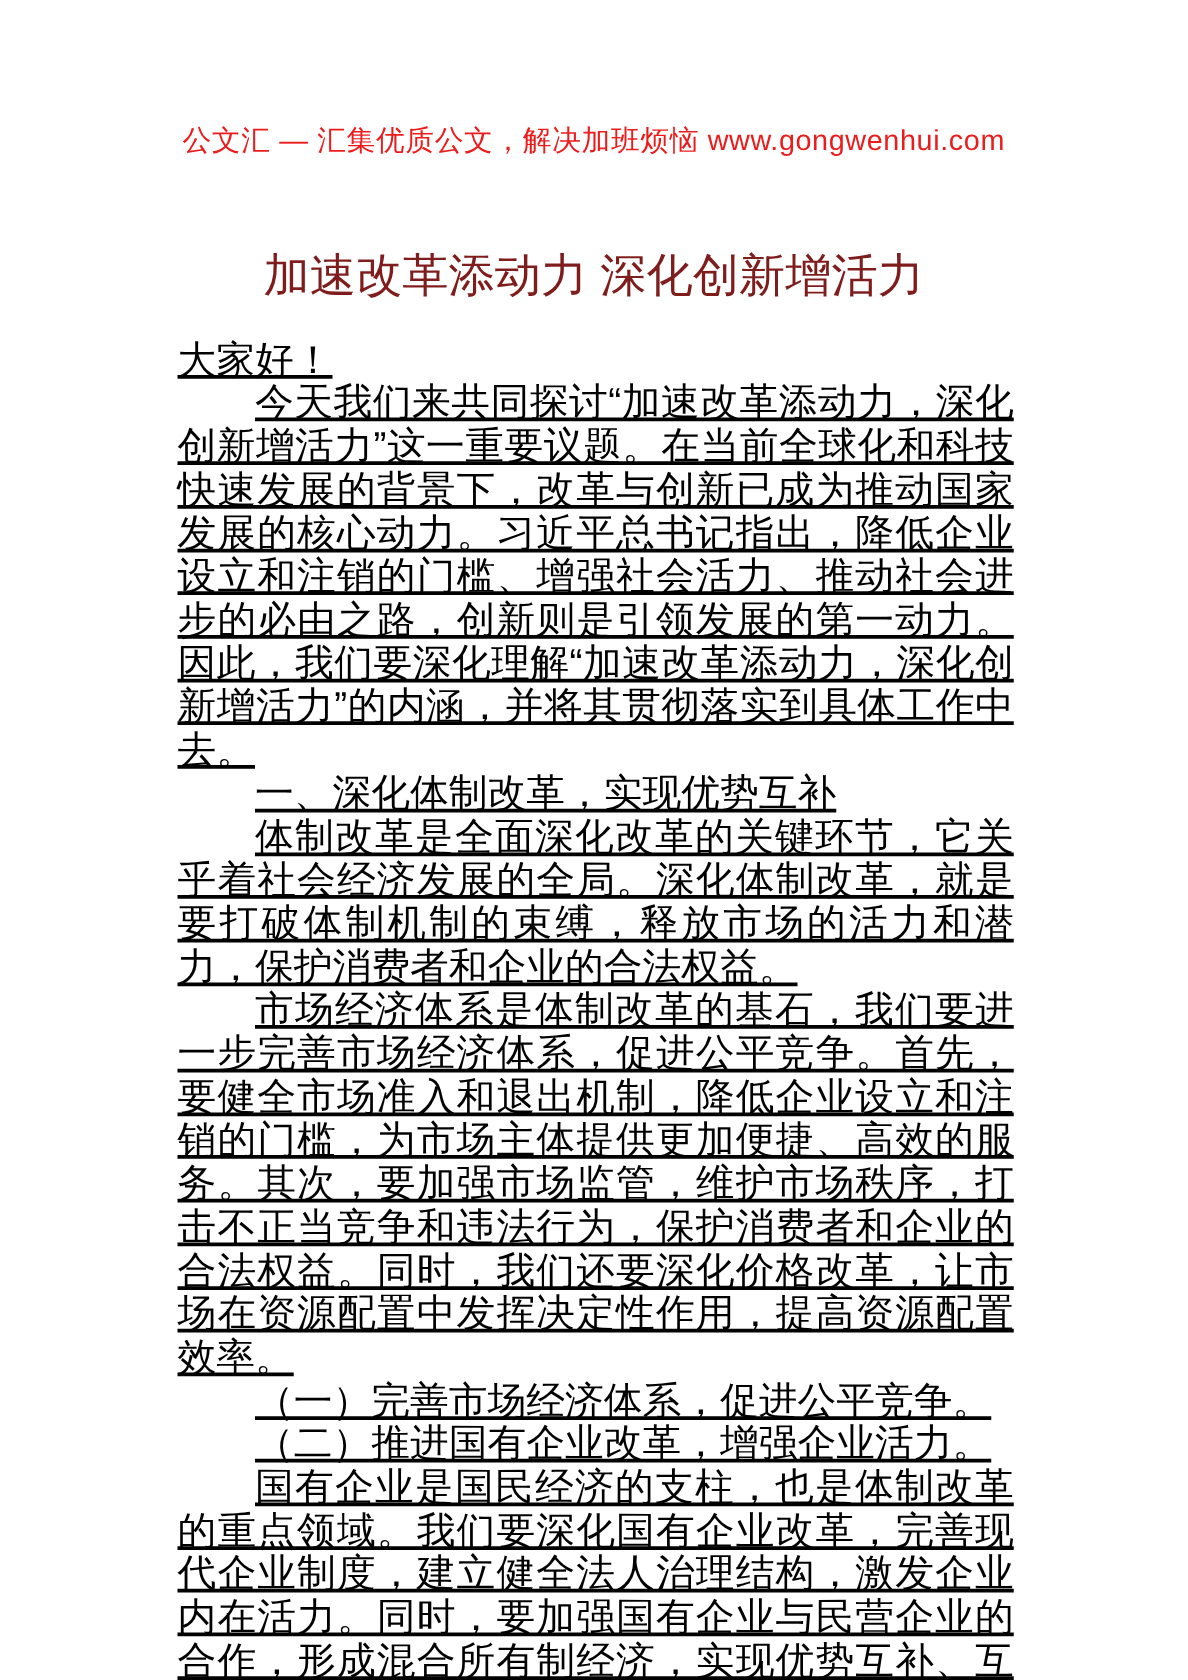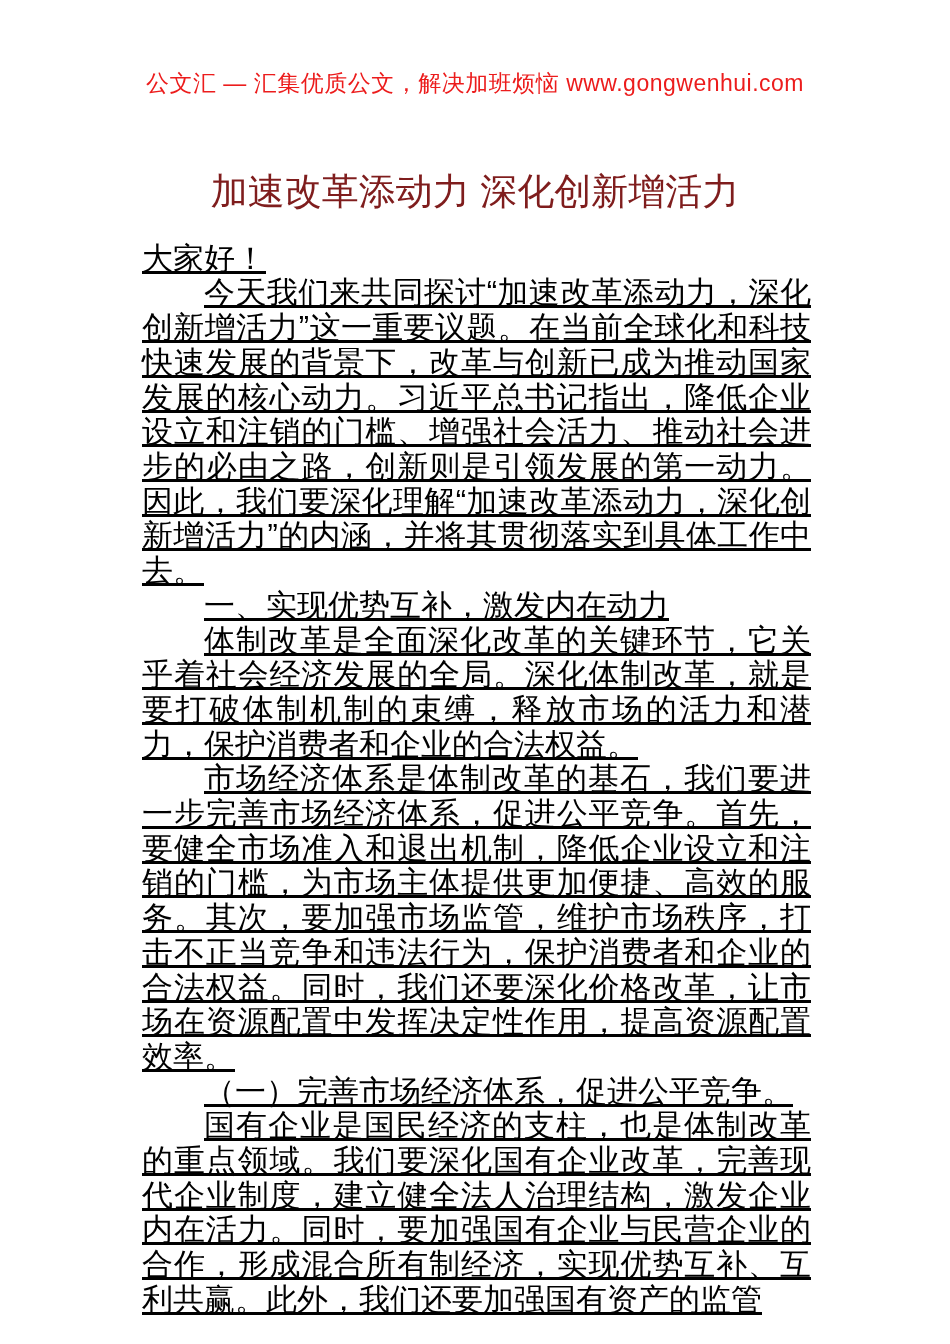--- a/index.html
+++ b/index.html
@@ -9,21 +9,21 @@
   }
   .page {
     position: relative;
     width: 950px;
     height: 1344px;
     background: #ffffff;
     overflow: hidden;
     font-family: "Liberation Sans", "DejaVu Sans", sans-serif;
   }
   .watermark {
-    padding-top: 69px;
+    padding-top: 98px;
     text-align: center;
     font-size: 23px;
     line-height: 28px;
     color: #ec1c1c;
     letter-spacing: 0.5px;
     white-space: nowrap;
   }
   .doc-title {
     margin-top: 70px;
     text-align: center;
@@ -55,20 +55,21 @@
 
 <div class="page" style="background: rgb(255, 255, 255);">
 
   <div class="watermark" style="color: rgb(236, 28, 28);">公文汇 — 汇集优质公文，解决加班烦恼 www.gongwenhui.com</div>
 
   <h1 class="doc-title">加速改革添动力 深化创新增活力</h1>
 
   <div class="doc-body" style="color: rgb(0, 0, 0);">
     <p class="no-indent">大家好！</p>
     <p>今天我们来共同探讨“加速改革添动力，深化创新增活力”这一重要议题。在当前全球化和科技快速发展的背景下，改革与创新已成为推动国家发展的核心动力。习近平总书记指出，降低企业设立和注销的门槛、增强社会活力、推动社会进步的必由之路，创新则是引领发展的第一动力。因此，我们要深化理解“加速改革添动力，深化创新增活力”的内涵，并将其贯彻落实到具体工作中去。</p>
-    <p>一、实现优势互补，激发内在动力</p>
+    <p>一、深化体制改革，实现优势互补</p>
     <p>体制改革是全面深化改革的关键环节，它关乎着社会经济发展的全局。深化体制改革，就是要打破体制机制的束缚，释放市场的活力和潜力，保护消费者和企业的合法权益。</p>
     <p>市场经济体系是体制改革的基石，我们要进一步完善市场经济体系，促进公平竞争。首先，要健全市场准入和退出机制，降低企业设立和注销的门槛，为市场主体提供更加便捷、高效的服务。其次，要加强市场监管，维护市场秩序，打击不正当竞争和违法行为，保护消费者和企业的合法权益。同时，我们还要深化价格改革，让市场在资源配置中发挥决定性作用，提高资源配置效率。</p>
     <p>（一）完善市场经济体系，促进公平竞争。</p>
+    <p>（二）推进国有企业改革，增强企业活力。</p>
     <p>国有企业是国民经济的支柱，也是体制改革的重点领域。我们要深化国有企业改革，完善现代企业制度，建立健全法人治理结构，激发企业内在活力。同时，要加强国有企业与民营企业的合作，形成混合所有制经济，实现优势互补、互利共赢。此外，我们还要加强国有资产的监管</p>
   </div>
 
 </div>
 
 </body></html>

